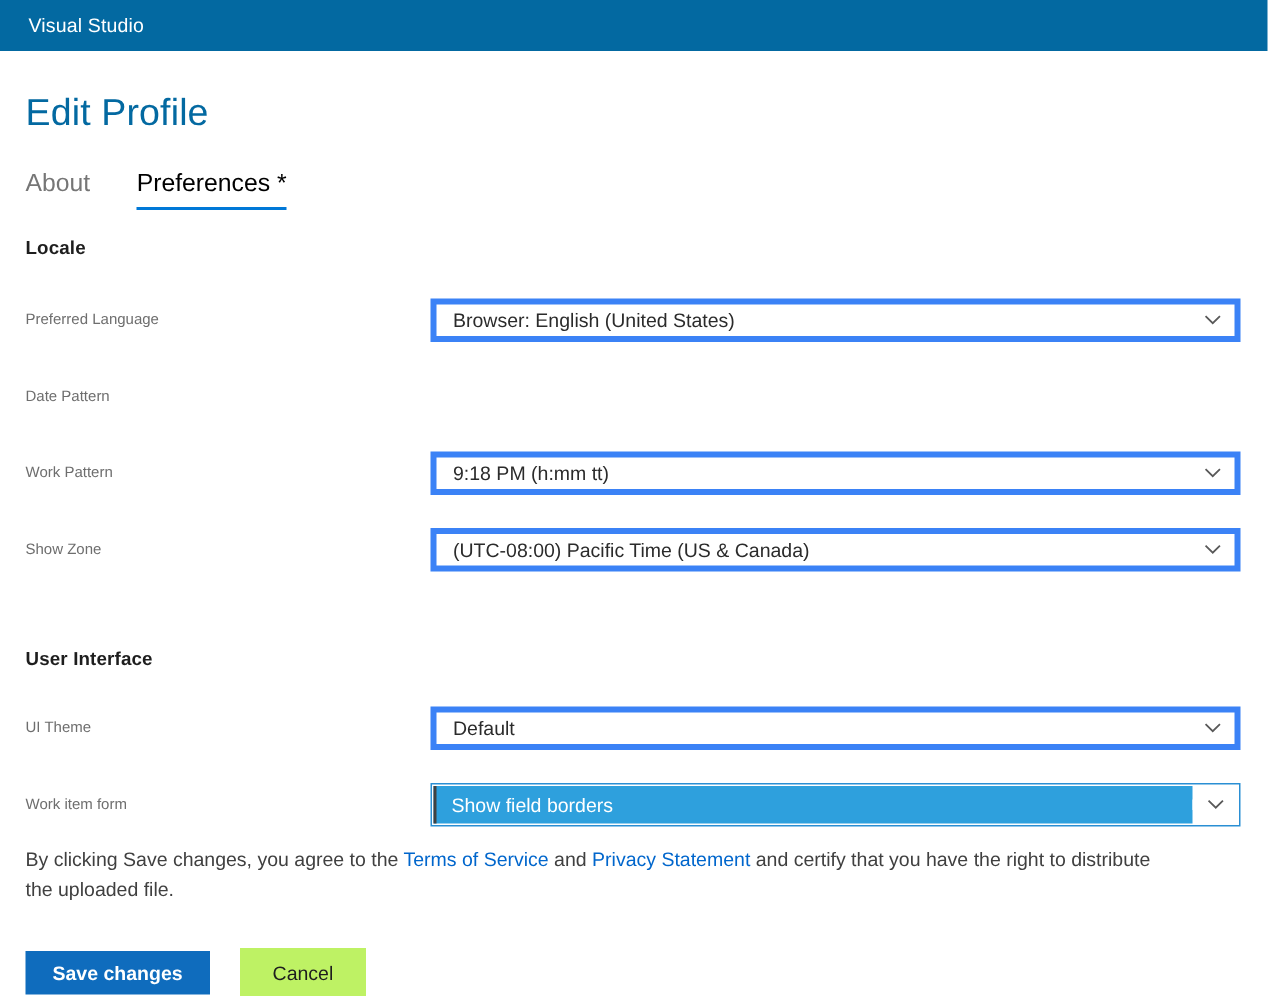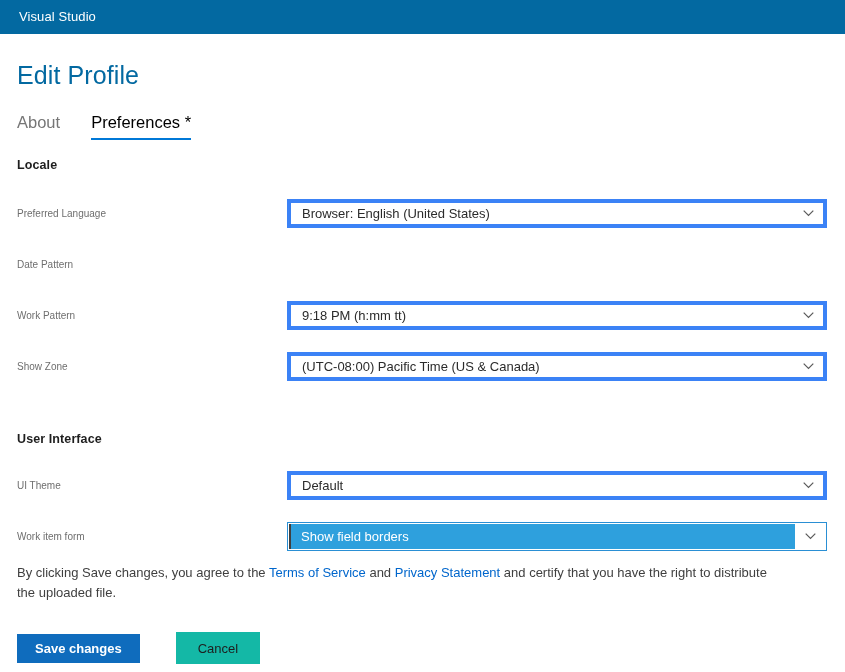--- a/index.html
+++ b/index.html
@@ -201,24 +201,24 @@
     justify-content: center;
   }
   .btn-primary {
     background: #0f6cbd;
     color: #ffffff;
     font-weight: bold;
     padding: 0 18px;
     min-width: 112px;
   }
   .btn-secondary {
-    background: #14b8a6;
+    background: #bef264;
     color: #1e1e1e;
     padding: 16px 22px;
-    margin-left: 36px;
+    margin-left: 20px;
     min-width: 76px;
   }
 </style>
 </head>
 <body>
 
 <div class="topbar">
   <span class="topbar-title">Visual Studio</span>
 </div>
 

